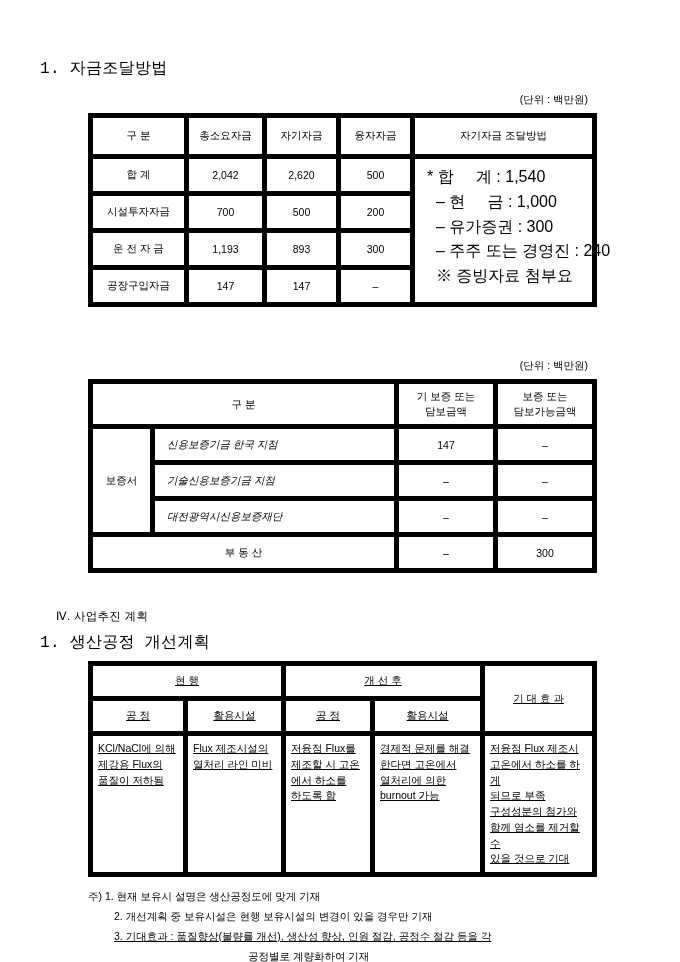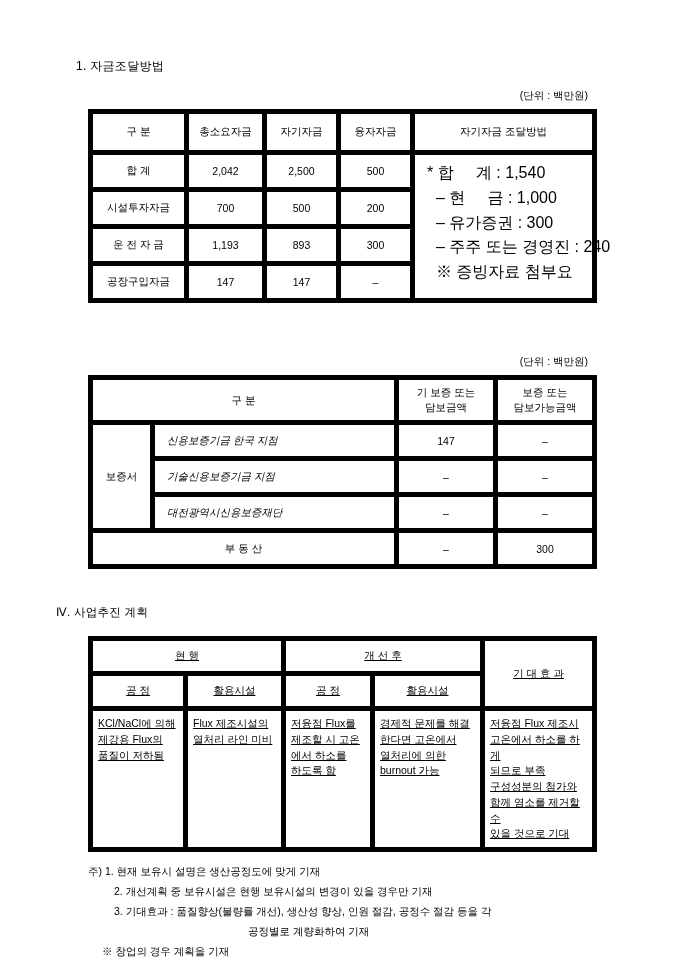--- a/index.html
+++ b/index.html
@@ -22,23 +22,24 @@
     padding: 0;
     box-sizing: border-box;
   }
   .sec-head {
     font-size: 11.5px;
     margin-left: 56px;
     margin-top: 0;
     letter-spacing: 0.3px;
   }
   .sub-head {
-    font-size: 12px;
-    margin-left: 76px;
+    font-size: 16px;
+    margin-left: 40px;
     letter-spacing: 0.3px;
+    font-family: Liberation Mono, monospace;
   }
   .unit-line {
     font-size: 10.5px;
     text-align: right;
     margin-right: 92px;
   }
   table {
     border-collapse: collapse;
     table-layout: fixed;
   }
@@ -88,21 +89,21 @@
     padding: 5px 4px 5px 5px;
     line-height: 1.5;
   }
   .notes {
     font-size: 10.5px;
     line-height: 1.9;
     margin-left: 88px;
   }
   .notes .n1 { margin-left: 0; }
   .notes .n2 { margin-left: 14px; }
-  .notes .n3 { margin-left: 14px; }
+  .notes .n3 { margin-left: 14px; text-decoration: underline; }
   .notes .n3b { margin-left: 160px; }
   .notes .n4 { margin-left: 28px; }
   .gap-sm { height: 8px; }
 </style>
 </head>
 <body>
 
 <div class="page">
 
   <div style="height:50px"></div>
@@ -126,21 +127,21 @@
       <tr class="hdr">
         <td>구     분</td>
         <td>총소요자금</td>
         <td>자기자금</td>
         <td>융자자금</td>
         <td rowspan="1">자기자금 조달방법</td>
       </tr>
       <tr>
         <td>합      계</td>
         <td>2,042</td>
-        <td>2,500</td>
+        <td>2,620</td>
         <td>500</td>
         <td rowspan="4" class="fund-method-cell">
           <div>* 합     계 : 1,540</div>
           <div>  – 현     금 : 1,000</div>
           <div>  – 유가증권 : 300</div>
           <div>  – 주주 또는 경영진 : 240</div>
           <div>  ※ 증빙자료 첨부요</div>
         </td>
       </tr>
       <tr>
@@ -209,20 +210,21 @@
         <td colspan="2">부      동      산</td>
         <td>–</td>
         <td>300</td>
       </tr>
     </tbody>
   </table>
 
   <div style="height:36px"></div>
   <div class="sec-head">Ⅳ. 사업추진 계획</div>
   <div class="gap-sm"></div>
+  <div class="sub-head">1. 생산공정 개선계획</div>
 
   <div style="height:8px"></div>
 
   <table class="tbl3">
     <colgroup>
       <col style="width:95px">
         <col style="width:98px">
         <col style="width:89px">
         <col style="width:110px">
         <col style="width:112px">

